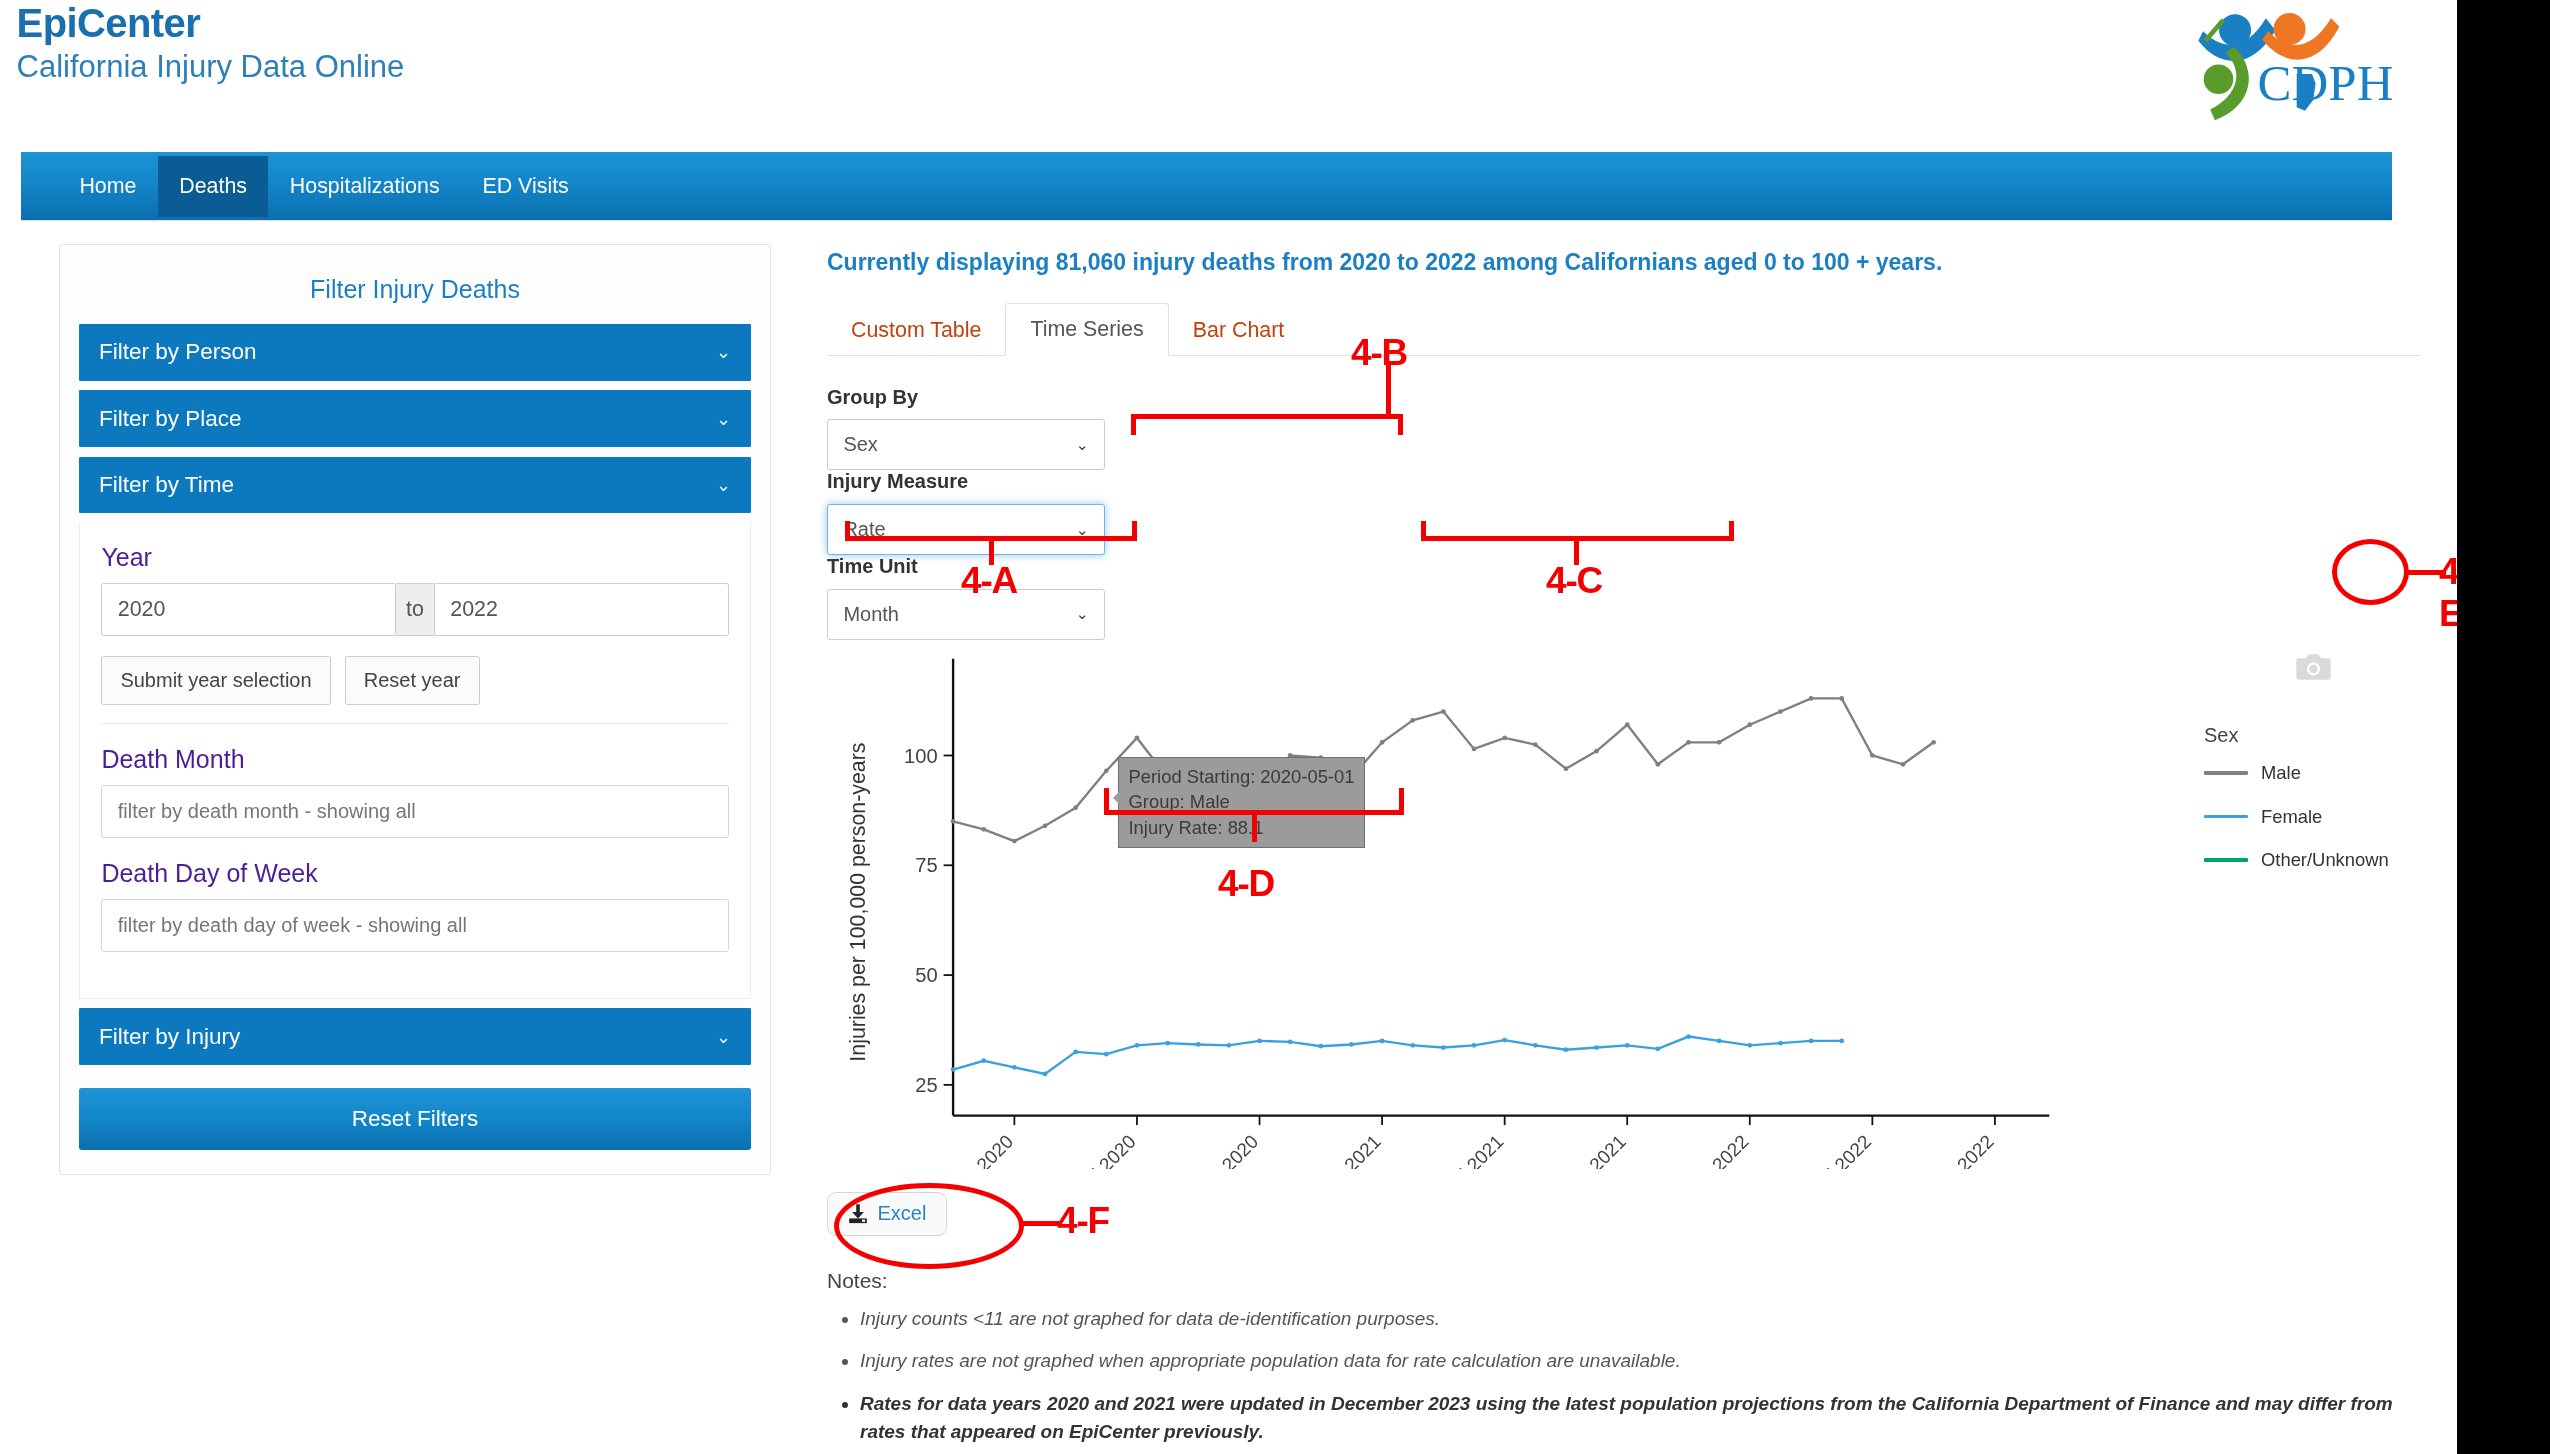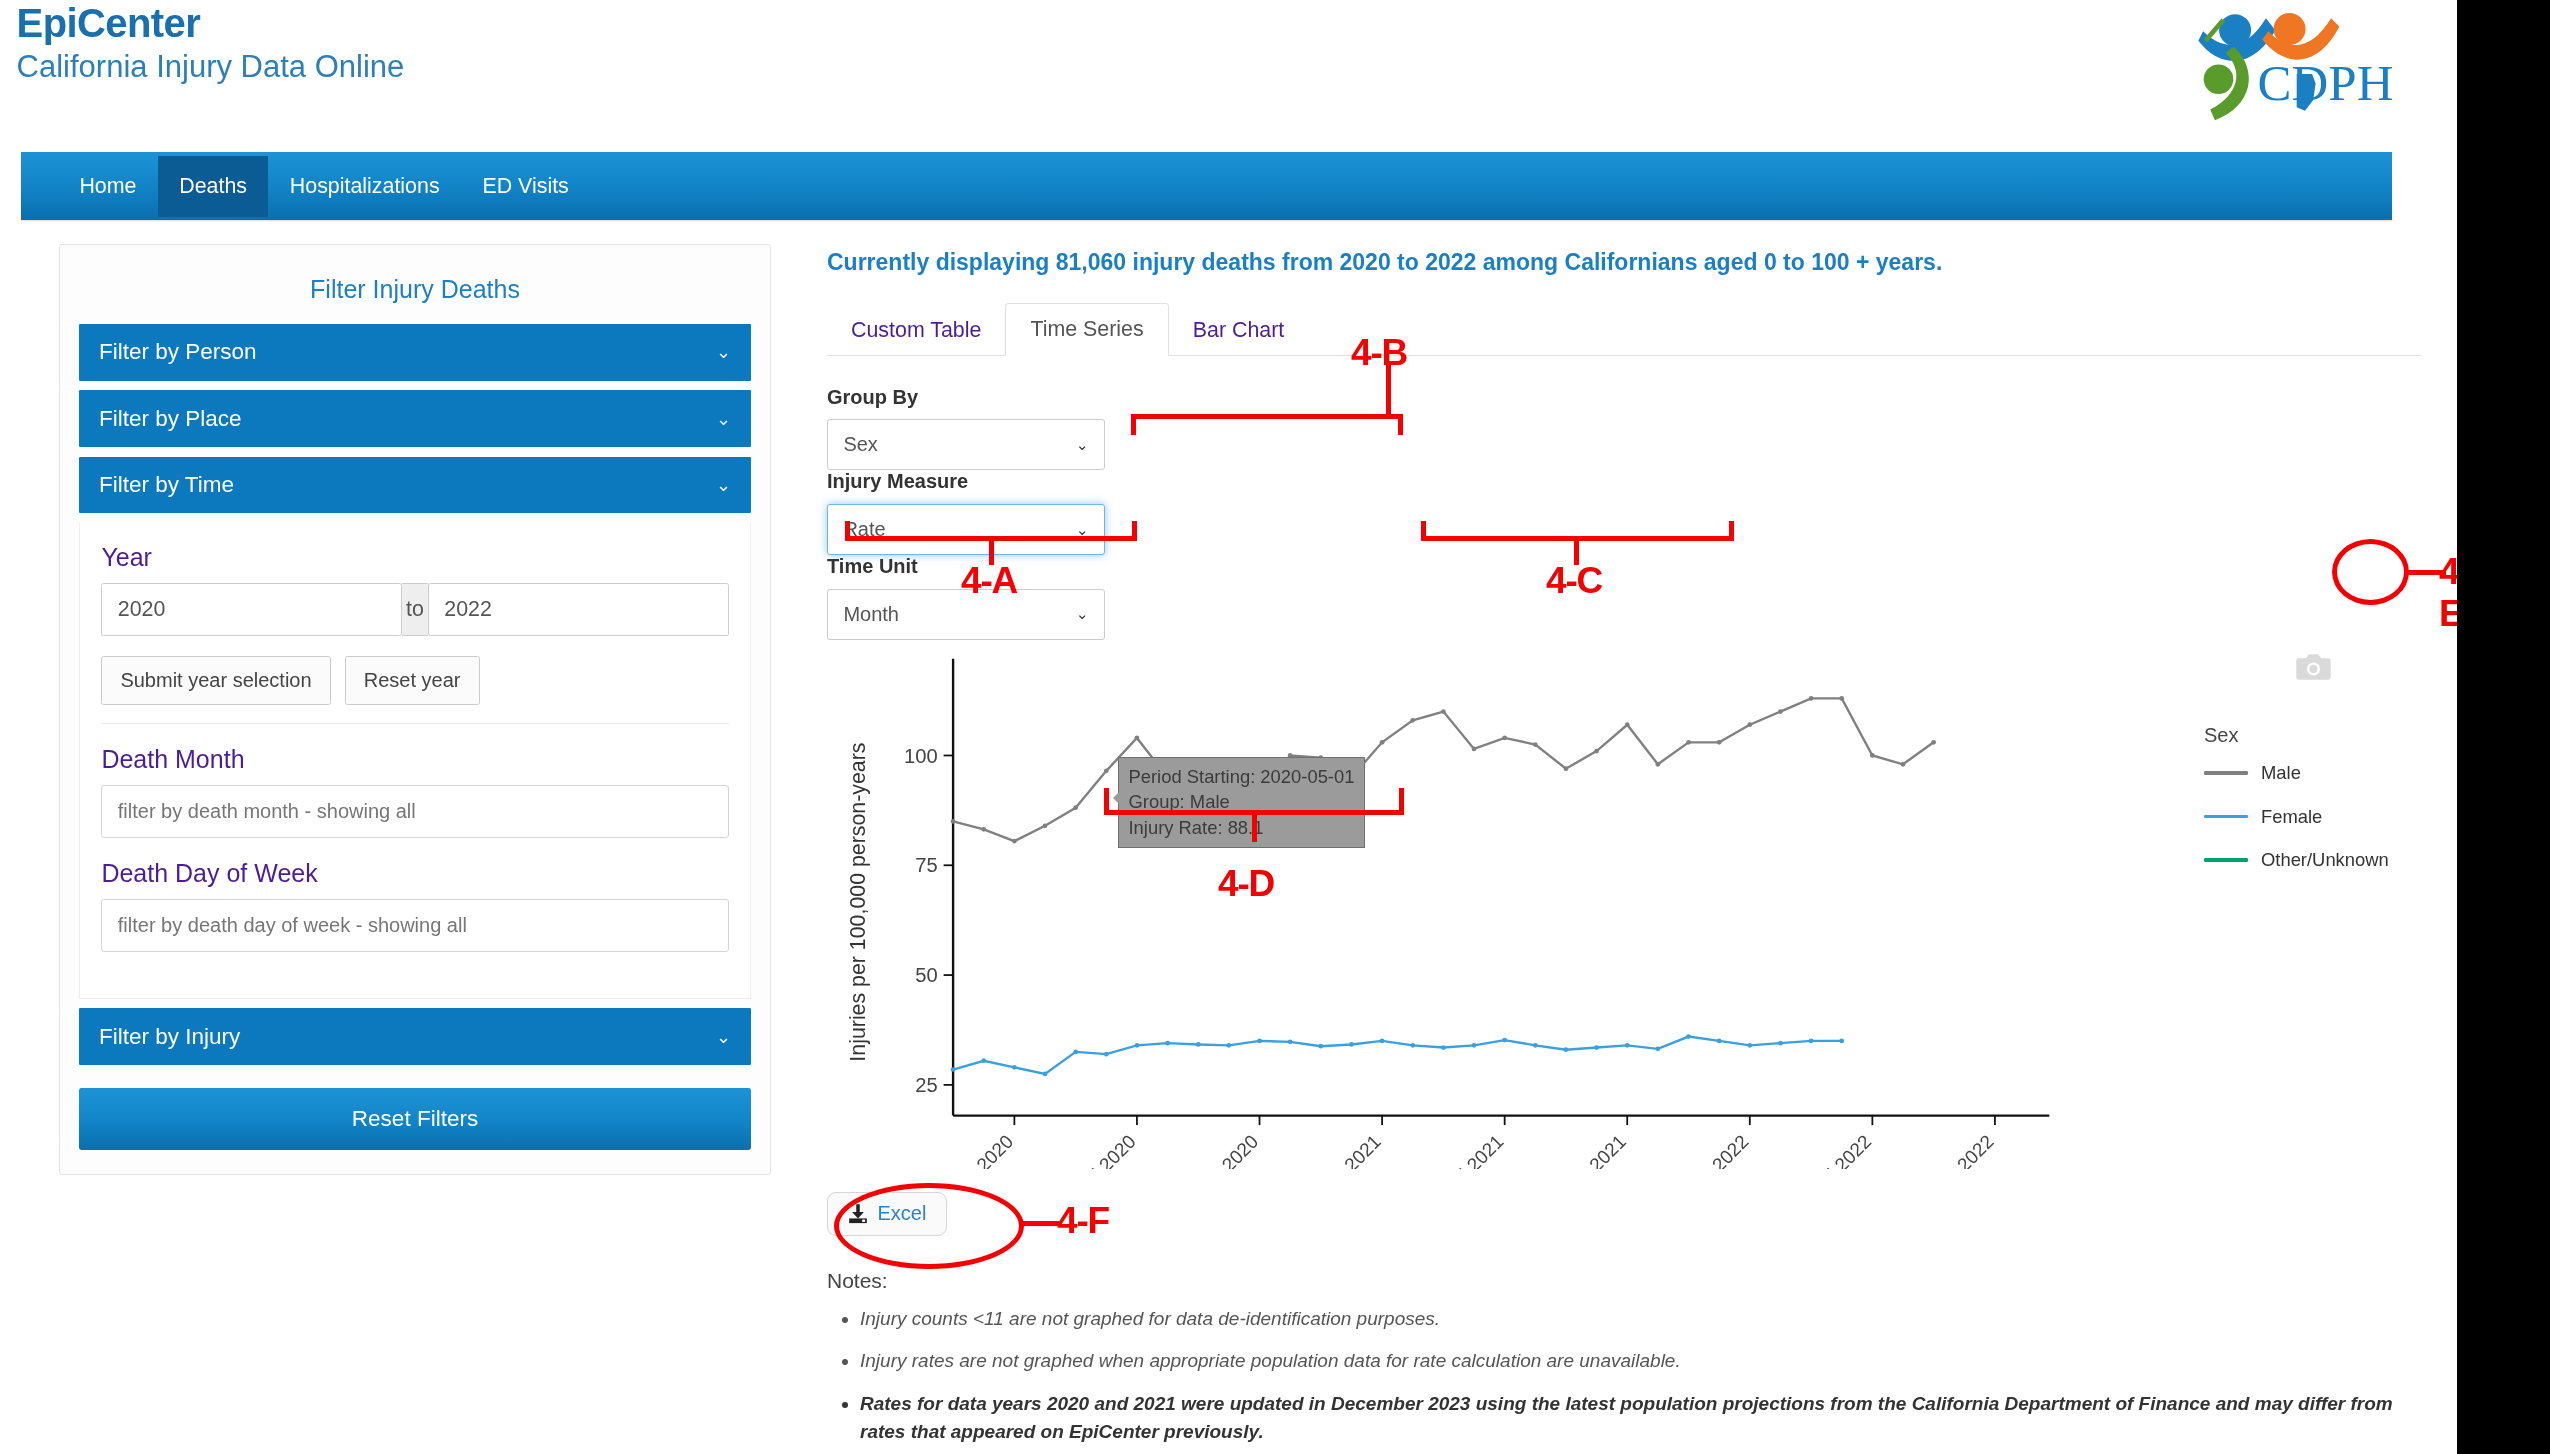--- a/index.html
+++ b/index.html
@@ -73,21 +73,21 @@
   }
   .field-label { font-size:25px; font-weight:400; color:#4c1d95; margin-bottom:10.7px; }
   .year-row { display:flex; margin-bottom:20px; }
   .year-input {
     flex:1; border:0.6px solid #ccc; border-radius:2.4px;
     padding: 13px 15.4px; font-size:21.4px; color:#555; background:#fff;
     font-family:"Liberation Sans", sans-serif; min-width:0;
   }
   .year-to {
     background:#eeeeee; border:0.6px solid #ccc; border-left:none; border-right:none;
-    padding: 13px 4px; font-size:21.4px; color:#555;
+    padding: 13px 10px; font-size:21.4px; color:#555;
     display:flex; align-items:center;
   }
   .btn-row { display:flex; gap:14.2px; margin-bottom:18px; }
   .btn-light {
     background:#fbfbfb; border:0.6px solid #ccc; border-radius:2.4px;
     padding: 12px 18px; font-size:20px; color:#444; cursor:pointer;
     font-family:"Liberation Sans", sans-serif;
   }
   .divider { border-top:0.6px solid #e8e8e8; margin: 6px 0 21.4px 0; }
   .text-input {
@@ -104,21 +104,21 @@
     font-family:"Liberation Sans", sans-serif;
   }
 
   
   #main { flex:1; margin-left:56px; margin-right:36px; position:relative; }
   #headline {
     color:#1b7fc4; font-size:23px; font-weight:700; margin: 4.7px 0 26px 0;
   }
   #tabs { display:flex; align-items:flex-end; border-bottom:1.2px solid #e0e0e0; }
   .tab {
-    font-size:21.4px; color:#4c1d95; padding: 13px 24px; cursor:pointer;
+    font-size:21.4px; color:#c2410c; padding: 13px 24px; cursor:pointer;
     position:relative; top:1.2px; white-space:nowrap;
   }
   .tab.active {
     color:#555; background:#fff;
     border:1.2px solid #e0e0e0; border-bottom:1.2px solid #fff;
     border-radius:3.6px 3.6px 0 0;
   }
 
   
   #selectors { display:flex; margin-top:30px;flex-direction:column; }

